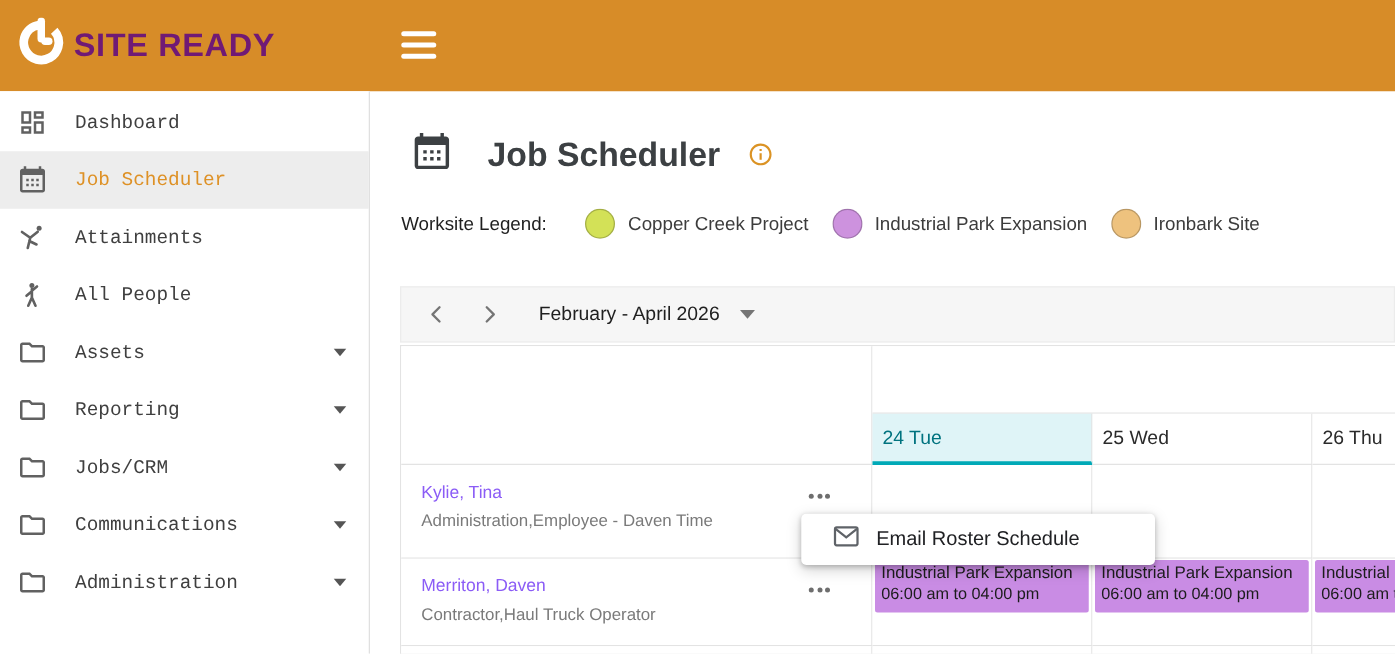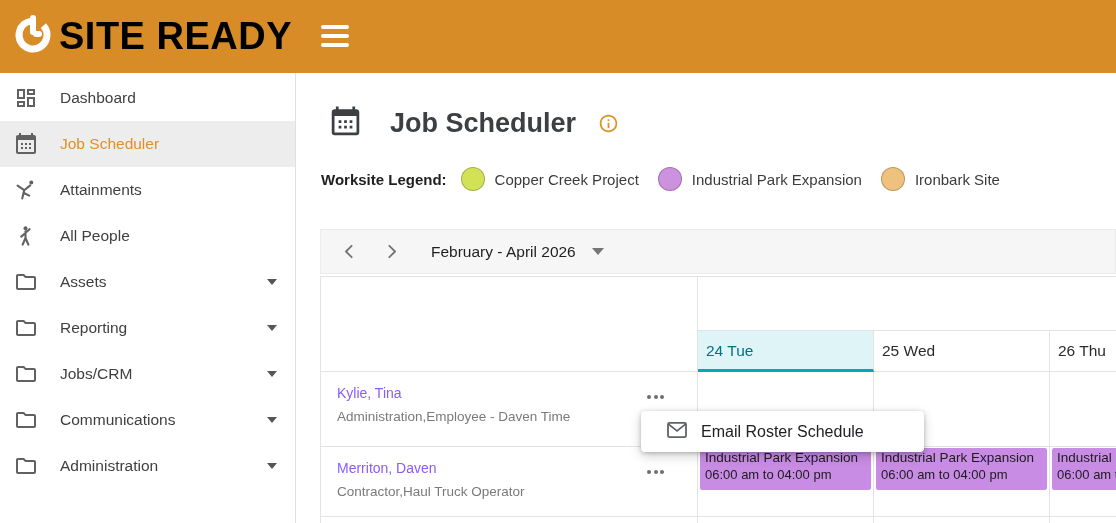--- a/index.html
+++ b/index.html
@@ -4,44 +4,44 @@
 <style>
   * { margin:0; padding:0; box-sizing:border-box; }
   html,body { width:1116px; height:523px; overflow:hidden; background:#fff;
               font-family:"Liberation Sans", sans-serif; }
   .stage { position:relative; width:1116px; height:523px; overflow:hidden; }
 
   
   .appbar { position:absolute; left:0; top:0; width:1116px; height:73px;
             background:#D78C28; display:flex; align-items:center; }
   .brand { display:flex; align-items:center; gap:6px; margin-left:13px; }
-  .brand-text { color:#000000; font-size:38px; font-weight:700; letter-spacing:.5px; }
+  .brand-text { color:#701a75; font-size:26px; font-weight:700; letter-spacing:.5px; }
   .hamburger { position:absolute; left:321px; top:23px; width:28px; height:26px;
                display:flex; flex-direction:column; justify-content:center; gap:5px; cursor:pointer; }
   .hamburger span { display:block; width:28px; height:4px; background:#fff; border-radius:2px; }
 
   
   .sidebar { position:absolute; left:0; top:73px; width:296px; height:450px;
-             background:#fff; border-right:1px solid #E0E0E0; padding-top:2px; }
+             background:#fff; border-right:1px solid #E0E0E0; padding-top:2px;font-family:Liberation Mono, monospace; }
   .side-item { height:46px; display:flex; align-items:center; padding:0 18px 0 13px; cursor:pointer; }
   .side-item .s-icon { width:26px; height:26px; flex:0 0 26px; display:flex; align-items:center; justify-content:center; }
   .side-item .s-label { margin-left:21px; font-size:15.5px; color:#3F3F3F; }
   .side-item.active { background:#EDEDED; }
   .side-item.active .s-label { color:#DE9126; font-weight:500; }
   .caret { margin-left:auto; width:0; height:0; border-left:5px solid transparent;
            border-right:5px solid transparent; border-top:6px solid #555; }
 
   
   .page-head { position:absolute; left:329px; top:104px; display:flex; align-items:center; }
   .page-title { font-size:27px; color:#3C4043; margin-left:28px; }
   .info-icon { margin-left:22px; margin-top:4px; }
 
   
   .legend { position:absolute; left:321px; top:167px; display:flex; align-items:center; font-size:15px; }
-  .legend-label { font-weight:700; color:#1F1F1F; margin-right:14px; font-size:15px; }
+  .legend-label { font-weight:400; color:#1F1F1F; margin-right:31px; font-size:15px; }
   .legend-item { display:flex; align-items:center; margin-right:19px; }
   .legend-dot { width:24px; height:24px; border-radius:50%; border:1px solid rgba(0,0,0,.22); margin-right:10px; }
   .legend-name { color:#3C3C3C; }
 
   
   .toolbar { position:absolute; left:320px; top:229px; width:796px; height:45px;
              background:#F6F6F6; border:1px solid #ECECEC; display:flex; align-items:center; }
   .nav-arrow { width:20px; height:20px; display:flex; align-items:center; justify-content:center; cursor:pointer; }
   .nav-prev { margin-left:18px; } .nav-next { margin-left:22px; }
   .range-text { margin-left:30px; font-size:15.5px; color:#1F1F1F; }

